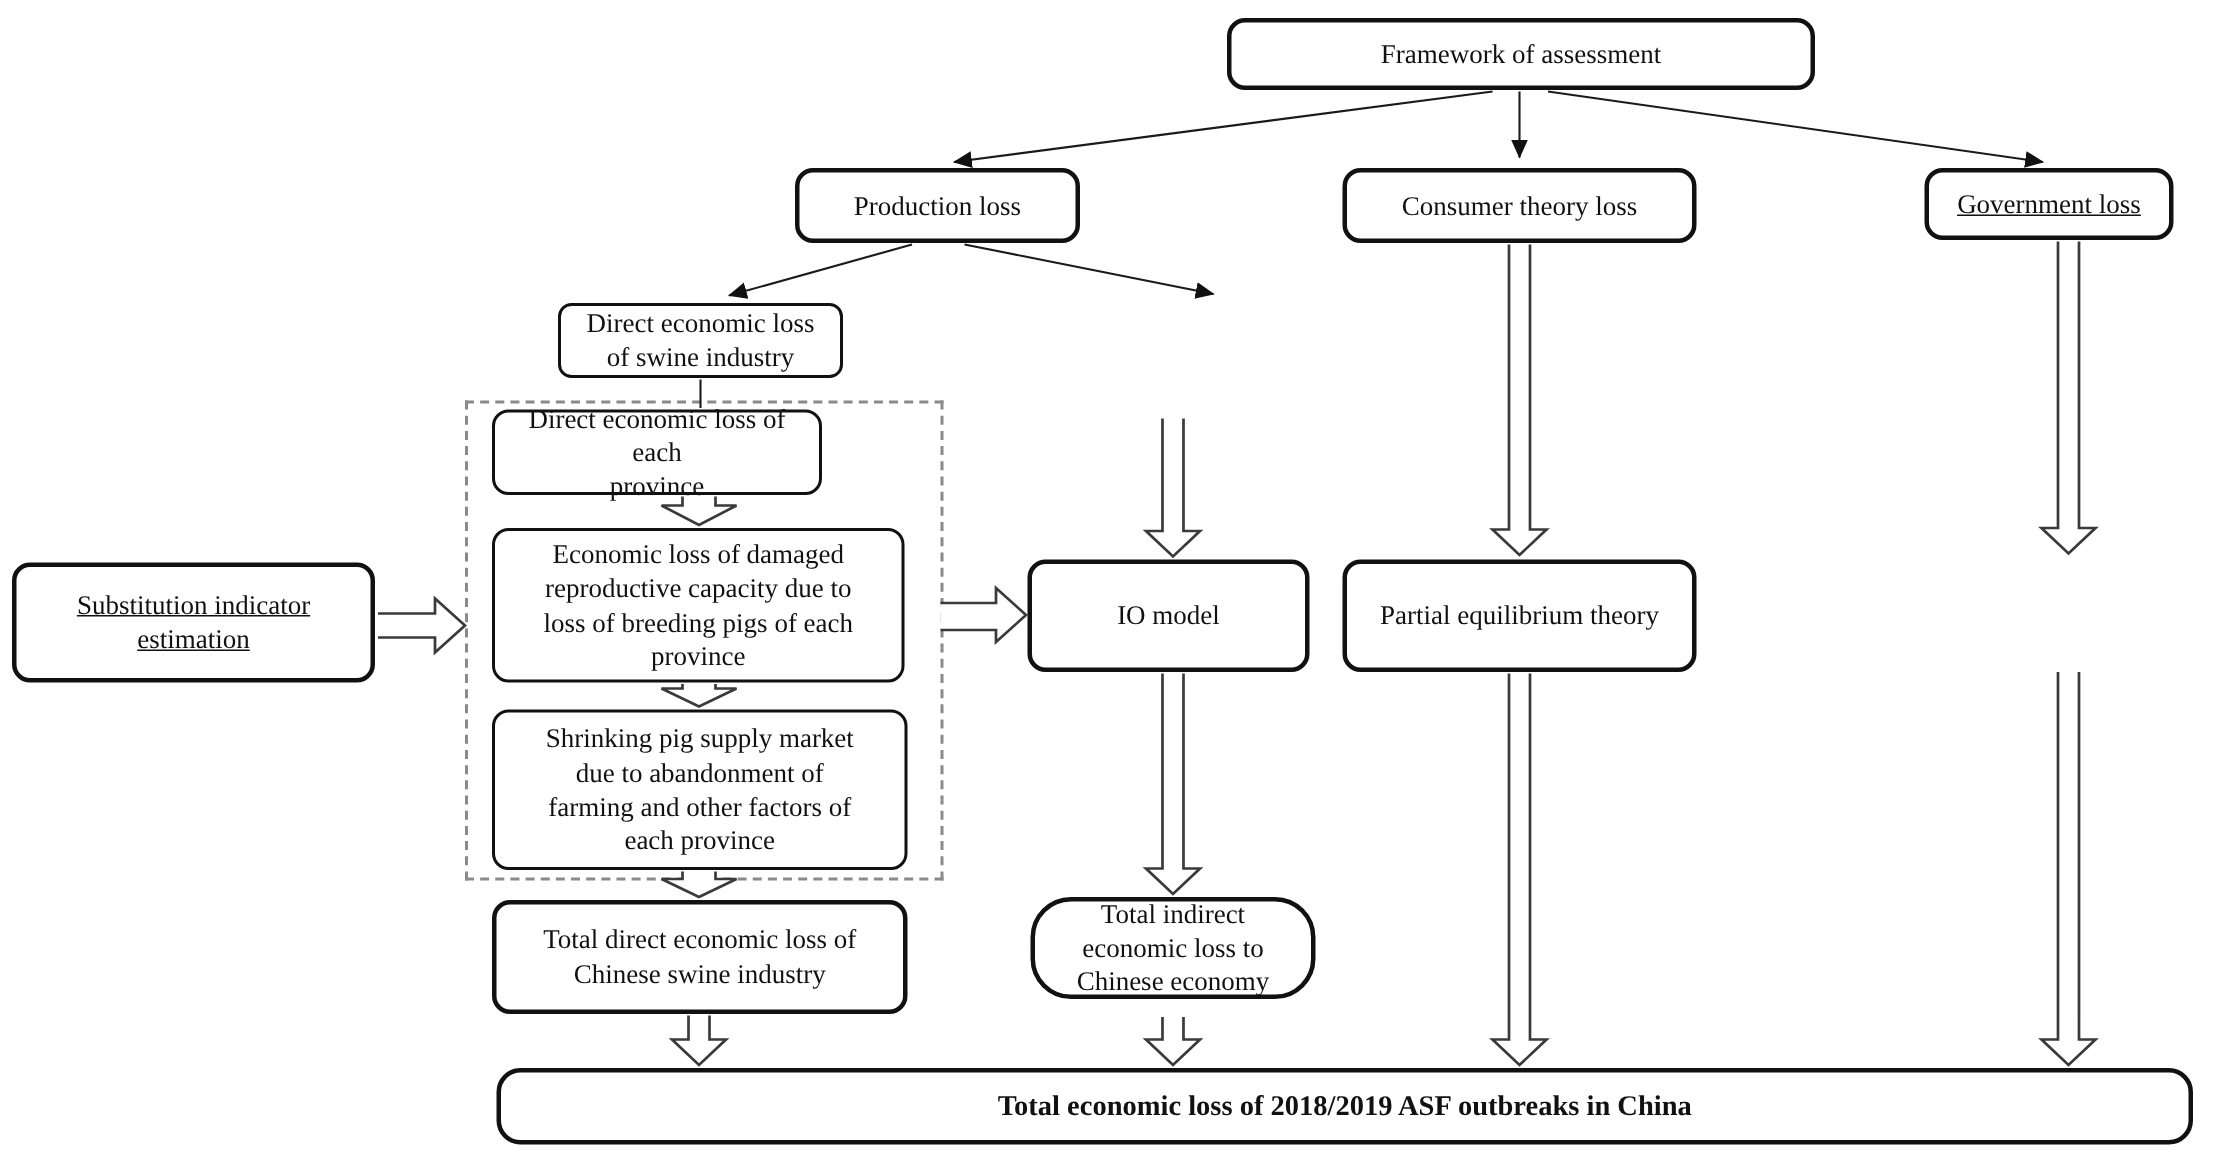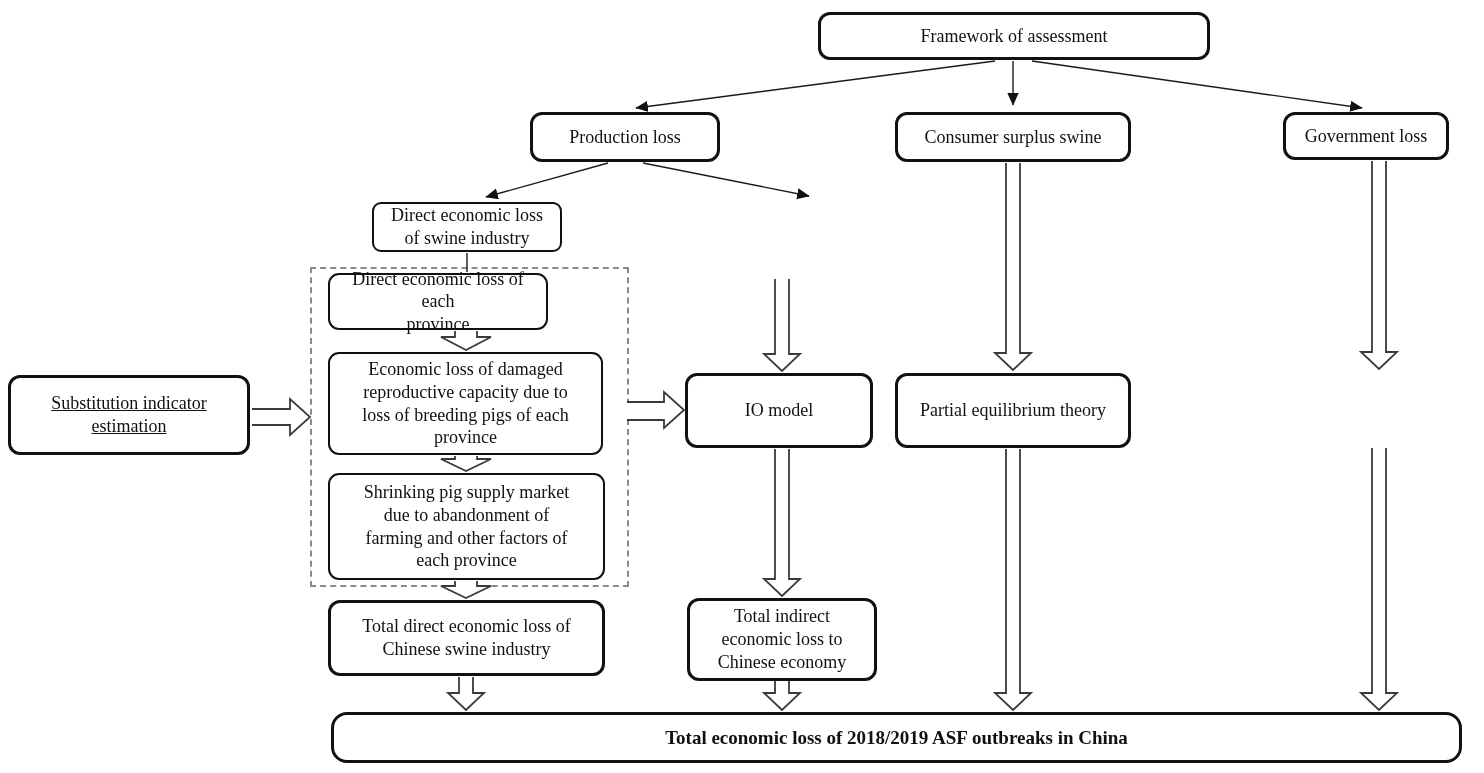--- a/index.html
+++ b/index.html
@@ -19,32 +19,32 @@
     text-align:center;font-size:18px;line-height:1.26;white-space:pre-line;
     padding:2px 4px;
   }
   .node.thin{border-width:2px;border-radius:9px;}
   .node.inner{border-width:2.5px;border-radius:11px;}
   .node.bar{border-radius:16px;font-weight:bold;font-size:19px;}
   
   #framework        {left:818px;  top:12px;  width:392px;  height:48px;}
   #production       {left:530px;  top:112px; width:190px;  height:50px;}
   #consumer         {left:895px;  top:112px; width:236px;  height:50px;}
-  #government       {left:1283px; top:112px; width:166px;  height:48px;}
+  #government       {left:1283px; top:112px; width:166px;  height:48px;text-decoration:underline;}
   #direct-swine     {left:372px;  top:202px; width:190px;  height:50px;}
   #indirect-economy {left:687px;  top:200px; width:190px;  height:78px;}
   #substitution     {left:8px;    top:375px; width:242px;  height:80px;text-decoration:underline;}
   #province-direct  {left:328px;  top:273px; width:220px;  height:57px;}
   #province-repro   {left:328px;  top:352px; width:275px;  height:103px;}
   #province-shrink  {left:328px;  top:473px; width:277px;  height:107px;}
   #total-direct     {left:328px;  top:600px; width:277px;  height:76px;}
   #io-model         {left:685px;  top:373px; width:188px;  height:75px;}
   #partial-eq       {left:895px;  top:373px; width:236px;  height:75px;}
   #epidemic-costs   {left:1283px; top:371px; width:192px;  height:76px;}
-  #total-indirect   {left:687px;  top:598px; width:190px;  height:83px;}
+  #total-indirect   {left:687px;  top:598px; width:190px;  height:68px;border-radius:27px;}
   #total-loss       {left:331px;  top:712px; width:1131px; height:51px;}
   .hollow{fill:#ffffff;stroke:#3a3a3a;stroke-width:1.8;stroke-linejoin:miter;}
   .thinline{stroke:#1a1a1a;stroke-width:1.4;fill:none;}
 </style>
 </head>
 <body>
 
 <div class="canvas">
 
   <div class="dashed-group"></div>
@@ -82,21 +82,21 @@
     <path class="hollow" d="M627,402 L664,402 L664,392 L684,410 L664,428 L664,420 L627,420"></path>
   </svg>
 
   <div class="node" id="framework">
     <span>Framework of assessment</span>
   </div>
   <div class="node" id="production">
     <span>Production loss</span>
   </div>
   <div class="node" id="consumer">
-    <span>Consumer surplus swine</span>
+    <span>Consumer theory loss</span>
   </div>
   <div class="node" id="government">
     <span>Government loss</span>
   </div>
   <div class="node thin" id="direct-swine">
     <span>Direct economic loss
 of swine industry</span>
   </div>
   <div class="node" id="substitution">
     <span>Substitution indicator

